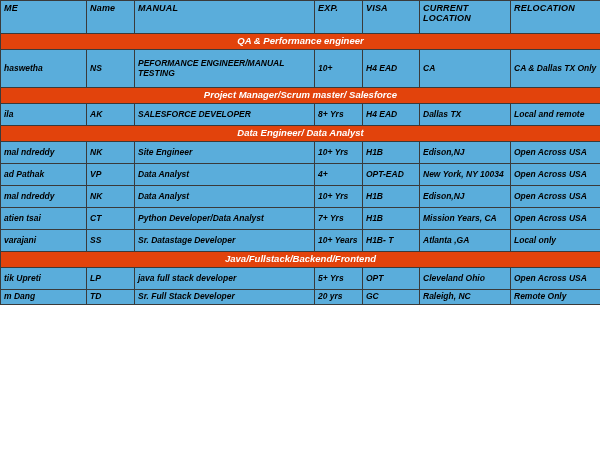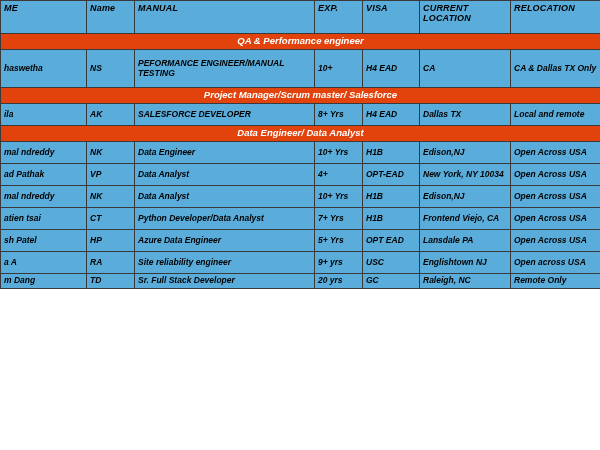--- a/index.html
+++ b/index.html
@@ -122,21 +122,21 @@
         <td class="v-top">Local and remote</td>
       </tr>
 
       <tr class="section">
         <td colspan="7">Data Engineer/ Data Analyst</td>
       </tr>
 
       <tr class="data med">
         <td class="v-top">mal ndreddy</td>
         <td>NK</td>
-        <td class="skill">Data Engineer</td>
+        <td class="skill">Site Engineer</td>
         <td>10+ Yrs</td>
         <td>H1B</td>
         <td>Edison,NJ</td>
         <td class="v-top">Open Across USA</td>
       </tr>
 
       <tr class="data med">
         <td>ad Pathak</td>
         <td>VP</td>
         <td class="skill">Data Analyst</td>
@@ -155,48 +155,51 @@
         <td>Edison,NJ</td>
         <td class="v-top">Open Across USA</td>
       </tr>
 
       <tr class="data med">
         <td>atien tsai</td>
         <td>CT</td>
         <td class="skill">Python Developer/Data Analyst</td>
         <td>7+ Yrs</td>
         <td>H1B</td>
-        <td class="v-top">Frontend Viejo, CA</td>
-        <td class="v-top">Open Across USA</td>
-      </tr>
-
-
-      <tr class="data med">
-        <td>sh Patel</td>
-        <td>HP</td>
-        <td class="skill">Azure Data Engineer</td>
+        <td class="v-top">Mission Years, CA</td>
+        <td class="v-top">Open Across USA</td>
+      </tr>
+
+      <tr class="data med">
+        <td>varajani</td>
+        <td>SS</td>
+        <td class="skill">Sr. Datastage Developer</td>
+        <td class="v-top">10+ Years</td>
+        <td>H1B- T</td>
+        <td>Atlanta ,GA</td>
+        <td>Local only</td>
+      </tr>
+
+
+      <tr class="section">
+        <td colspan="7">Java/Fullstack/Backend/Frontend</td>
+      </tr>
+
+      <tr class="data med">
+        <td>tik Upreti</td>
+        <td>LP</td>
+        <td class="skill">java full stack developer</td>
         <td>5+ Yrs</td>
-        <td>OPT EAD</td>
-        <td>Lansdale PA</td>
-        <td class="v-top">Open Across USA</td>
-      </tr>
-
-
-
-
-
-      <tr class="data med">
-        <td>a A</td>
-        <td>RA</td>
-        <td class="skill">Site reliability engineer</td>
-        <td>9+ yrs</td>
-        <td>USC</td>
-        <td>Englishtown NJ</td>
-        <td>Open across USA</td>
-      </tr>
+        <td>OPT</td>
+        <td>Cleveland Ohio</td>
+        <td class="v-top">Open Across USA</td>
+      </tr>
+
+
+
 
       <tr class="data">
         <td>m Dang</td>
         <td>TD</td>
         <td class="skill">Sr. Full Stack Developer</td>
         <td>20 yrs</td>
         <td>GC</td>
         <td>Raleigh, NC</td>
         <td>Remote Only</td>
       </tr>

